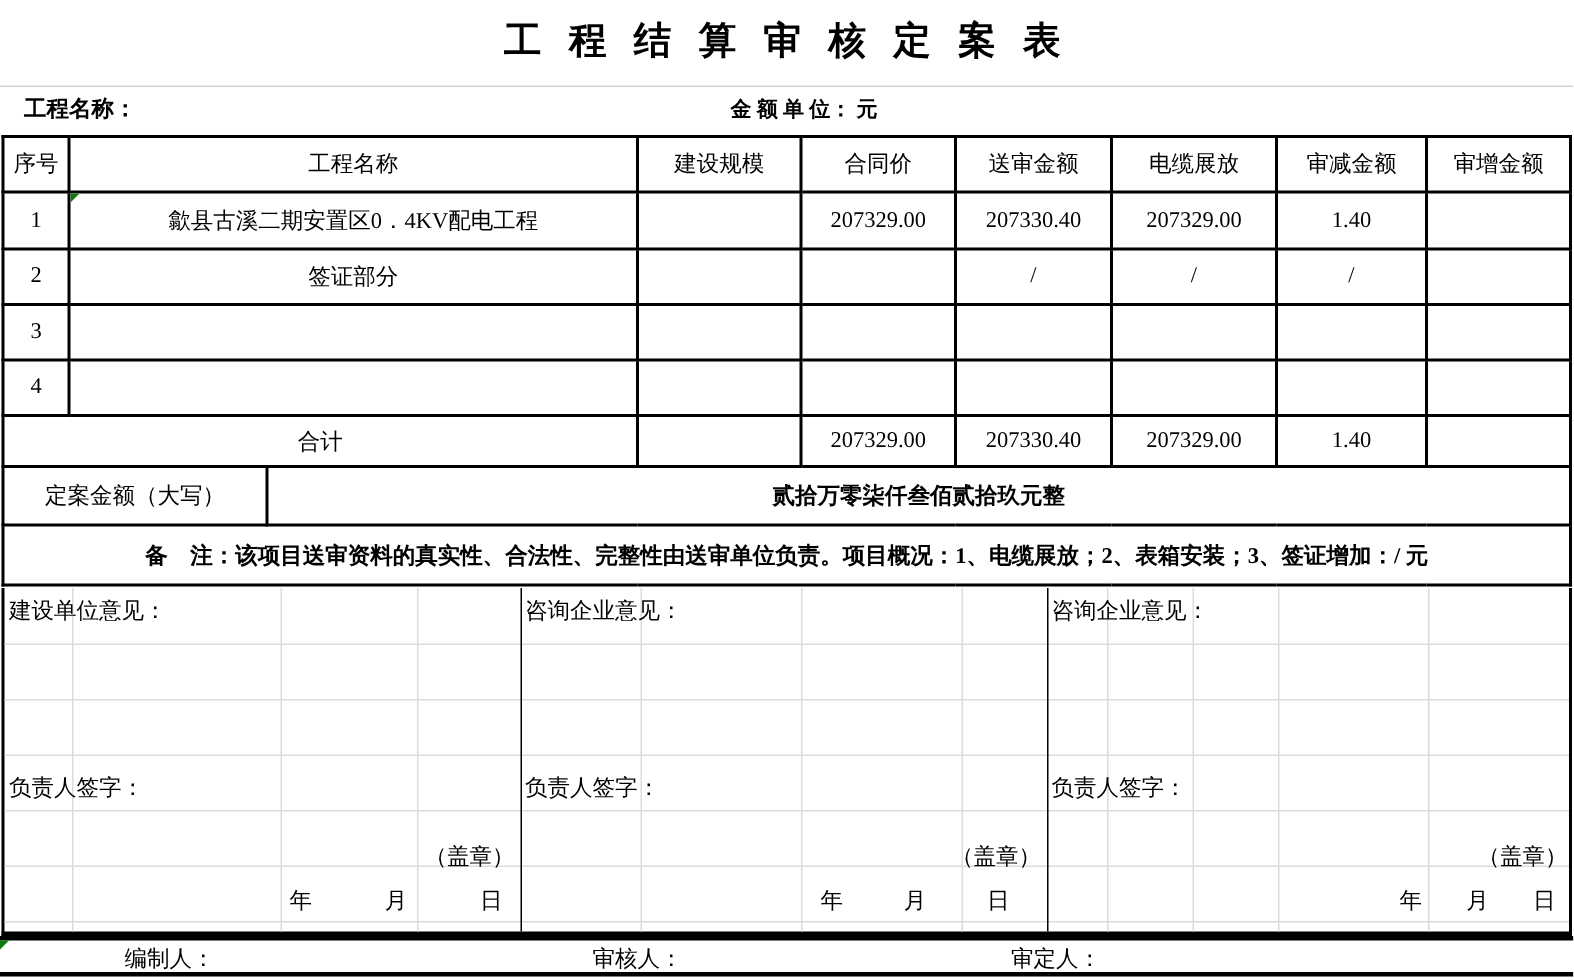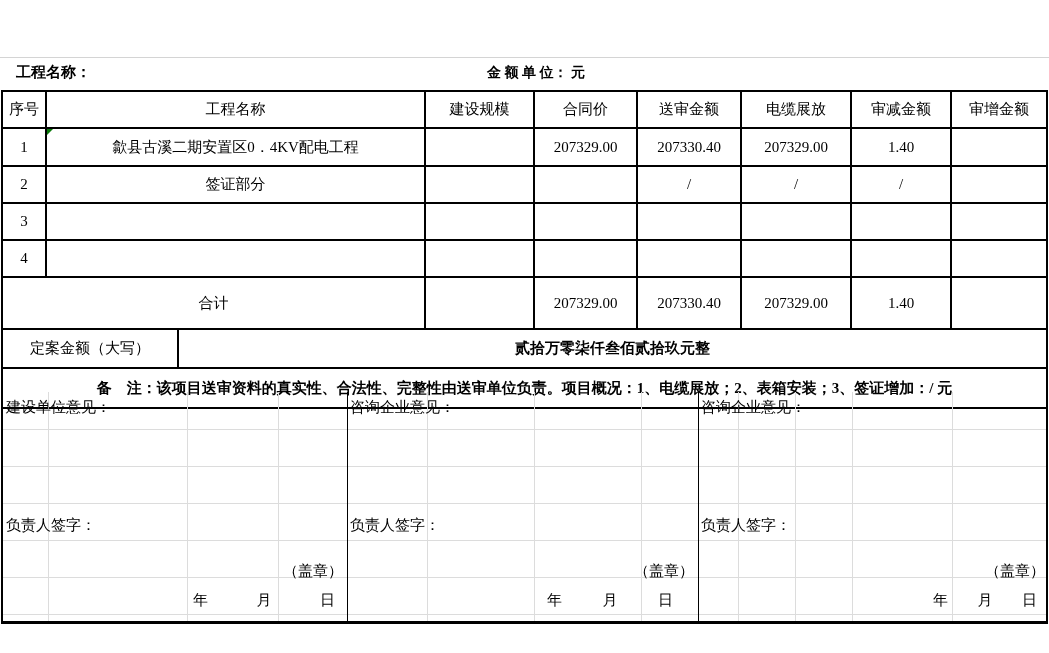--- a/index.html
+++ b/index.html
@@ -60,20 +60,21 @@
     border-top:3px solid #000;border-bottom:3px solid #000;
     box-sizing:border-box;background:#fff;
   }
   .footer .f-label{position:absolute;top:3px;font-size:15px;white-space:nowrap;}
 </style>
 </head>
 <body>
 
 <div id="sheet">
 
+  <div class="title">工 程 结 算 审 核 定 案 表</div>
   <div class="grey-hline-top"></div>
 
   <div class="proj-label">工程名称：</div>
   <div class="unit-label">金 额 单 位： 元</div>
 
   <table class="main">
     <colgroup>
       <col style="width:44px">
         <col style="width:132px">
         <col style="width:247px">
@@ -128,21 +129,21 @@
     <tr style="height:37px">
       <td>4</td>
       <td colspan="2"></td>
       <td></td>
       <td class="num"></td>
       <td class="num"></td>
       <td class="num"></td>
       <td class="num"></td>
       <td></td>
     </tr>
-    <tr style="height:52px">
+    <tr style="height:34px">
       <td colspan="3">合计</td>
       <td></td>
       <td class="num">207329.00</td>
       <td class="num">207330.40</td>
       <td class="num">207329.00</td>
       <td class="num">1.40</td>
       <td></td>
     </tr>
     <tr style="height:39px">
       <td colspan="2">定案金额（大写）</td>
@@ -198,14 +199,20 @@
     <div class="op-label" style="left:698px;top:6px">咨询企业意见：</div>
     <div class="sign-label" style="left:698px;top:124px">负责人签字：</div>
     <div class="seal-label" style="left:960px;top:170px">（盖章）</div>
     <div class="date-row" style="left:924px;top:199px;width:116px">
       <span>年</span>
       <span>月</span>
       <span>日</span>
     </div>
   </div>
 
+  <div class="footer">
+    <span class="tri-green" style="top:0;left:0"></span>
+    <div class="f-label" style="left:83px">编制人：</div>
+    <div class="f-label" style="left:395px">审核人：</div>
+    <div class="f-label" style="left:674px">审定人：</div>
+  </div>
 
 </div>
 
 </body></html>

